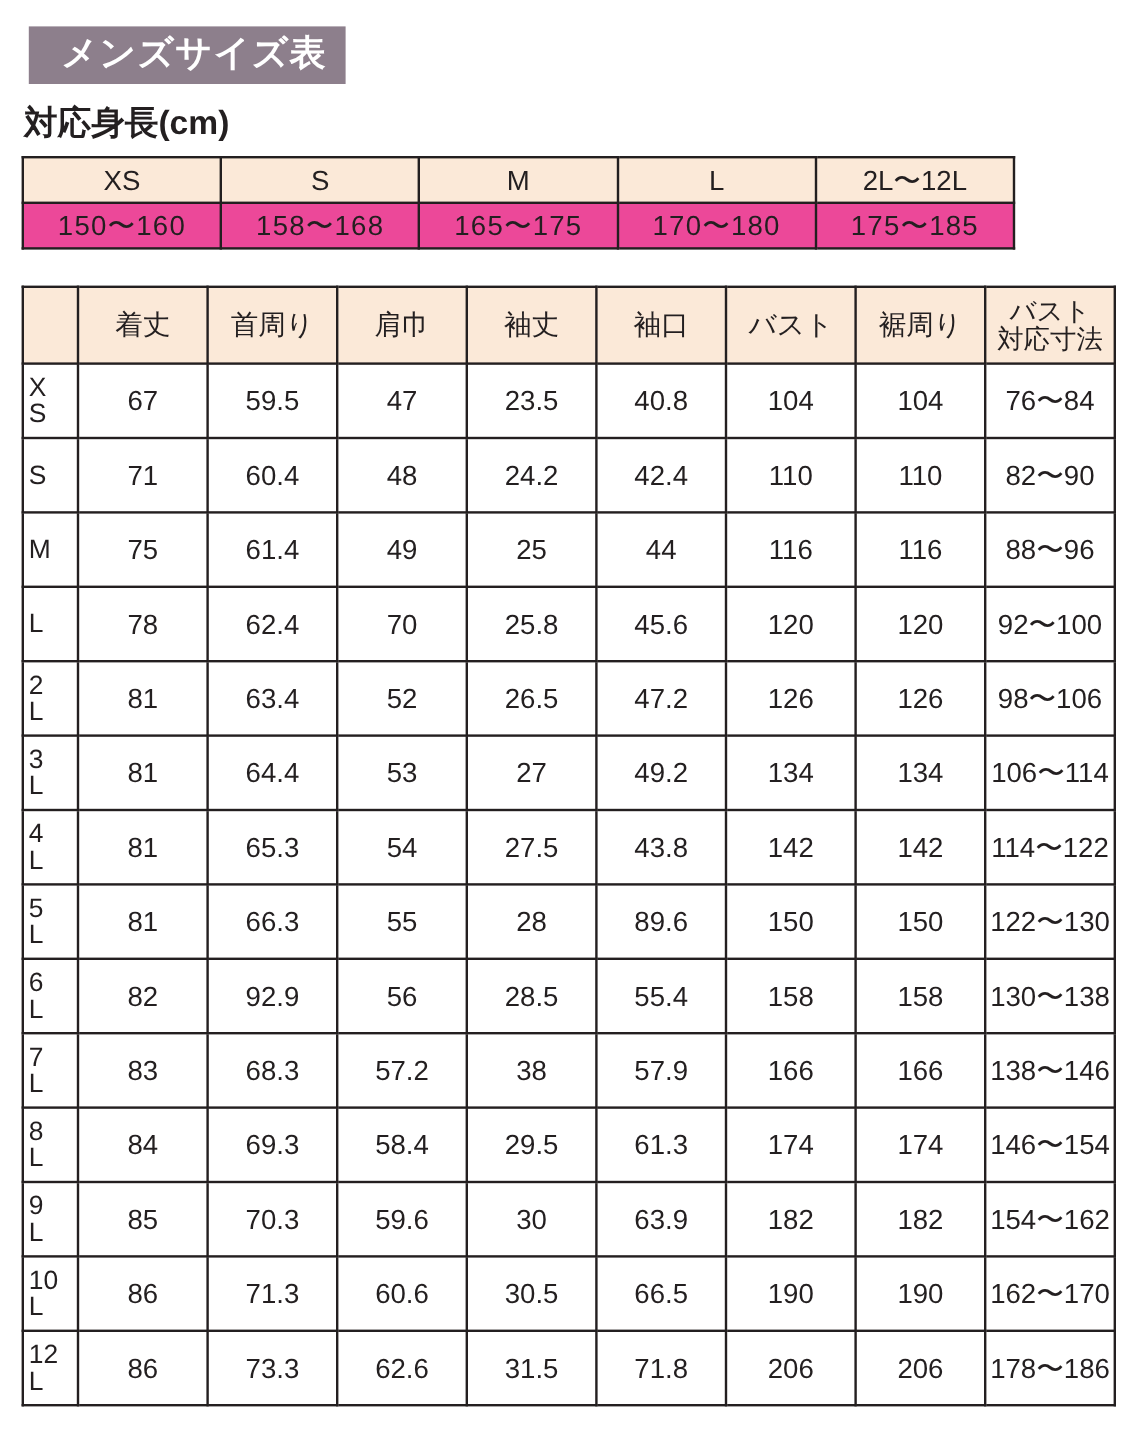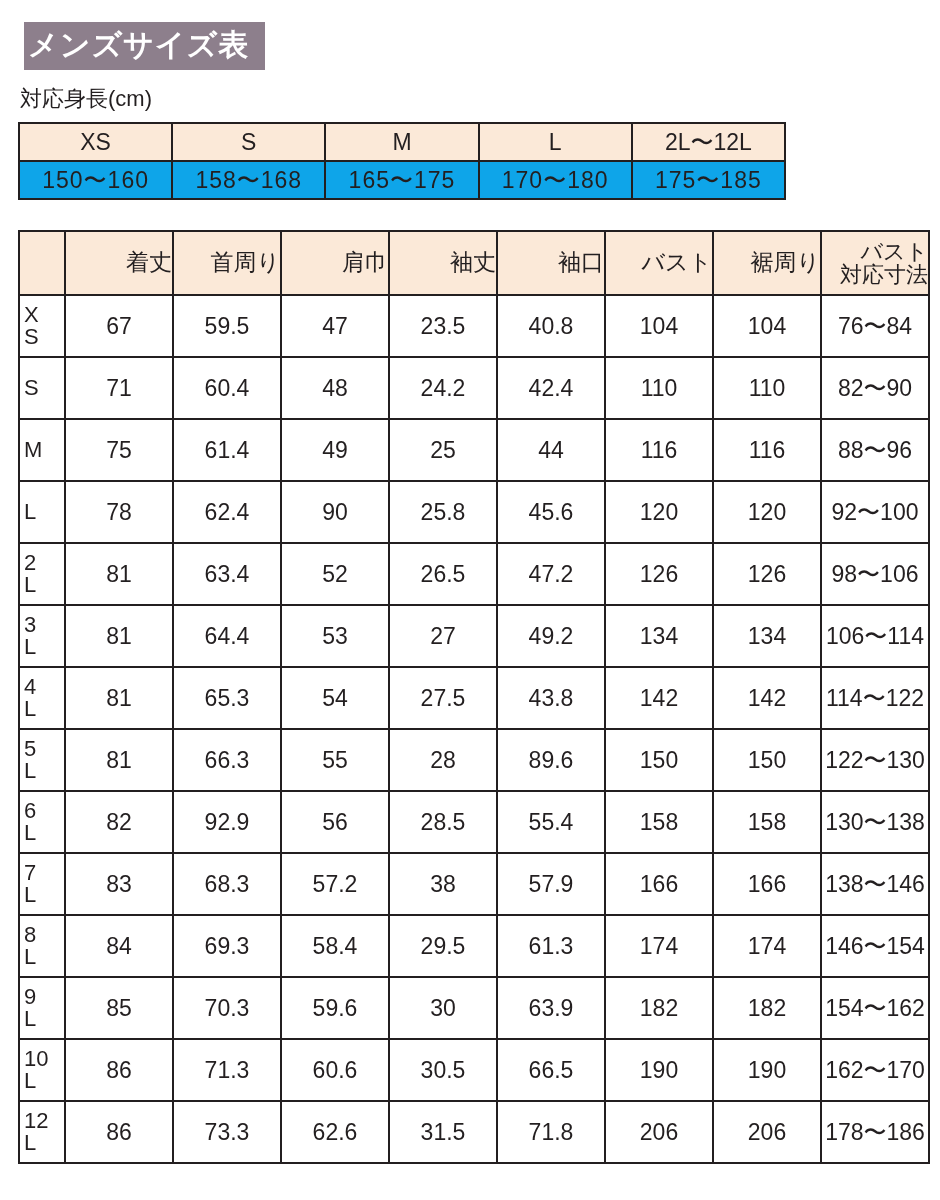--- a/index.html
+++ b/index.html
@@ -23,55 +23,55 @@
   }
 
   
   .title-badge {
     display: inline-block;
     background: #8d7f8c;
     color: #ffffff;
     font-size: 30px;
     font-weight: bold;
     letter-spacing: 1px;
-    padding: 8px 16px 10px 4px;
+    padding: 8px 16px 10px 27px;
     line-height: 1;
     margin: 4px 0 0 10px;
   }
 
   
   .sub-heading {
-    font-size: 22px;
-    font-weight: normal;
+    font-size: 28px;
+    font-weight: bold;
     margin: 14px 0 8px 6px;
     letter-spacing: 0px;
   }
 
   
   table.height-table {
     border-collapse: collapse;
-    width: 768px;
+    width: 828px;
     margin-left: 4px;
     table-layout: fixed;
   }
   table.height-table th,
   table.height-table td {
     border: 2px solid #231f20;
     text-align: center;
     height: 36px;
     font-size: 23px;
     font-weight: normal;
     padding: 0;
   }
   table.height-table th {
     background: #fbe9d8;
     font-weight: normal;
   }
   table.height-table td {
-    background: #0ea5e9;
+    background: #ec4899;
     letter-spacing: 1px;
     margin-top: 20px;
   }
 
   
   .gap {
     height: 30px;
   }
 
   
@@ -87,21 +87,20 @@
     text-align: center;
     font-size: 23px;
     font-weight: normal;
     padding: 0;
   }
   table.size-table thead th {
     background: #fbe9d8;
     height: 62px;
     line-height: 1.12;
     font-weight: normal;
-    text-align: right;
   }
   table.size-table thead th.corner {
     background: #fbe9d8;
   }
   table.size-table tbody th.row-label {
     background: #ffffff;
     width: 44px;
     font-weight: normal;
     font-size: 22px;
     line-height: 1.0;
@@ -211,21 +210,21 @@
           <td>116</td>
           <td>116</td>
           <td>88〜96</td>
         </tr>
         <tr>
           <th class="row-label">
             <span class="two-line">L</span>
           </th>
           <td>78</td>
           <td>62.4</td>
-          <td>90</td>
+          <td>70</td>
           <td>25.8</td>
           <td>45.6</td>
           <td>120</td>
           <td>120</td>
           <td>92〜100</td>
         </tr>
         <tr>
           <th class="row-label">
             <span class="two-line">2</span>
             <span class="two-line">L</span>

